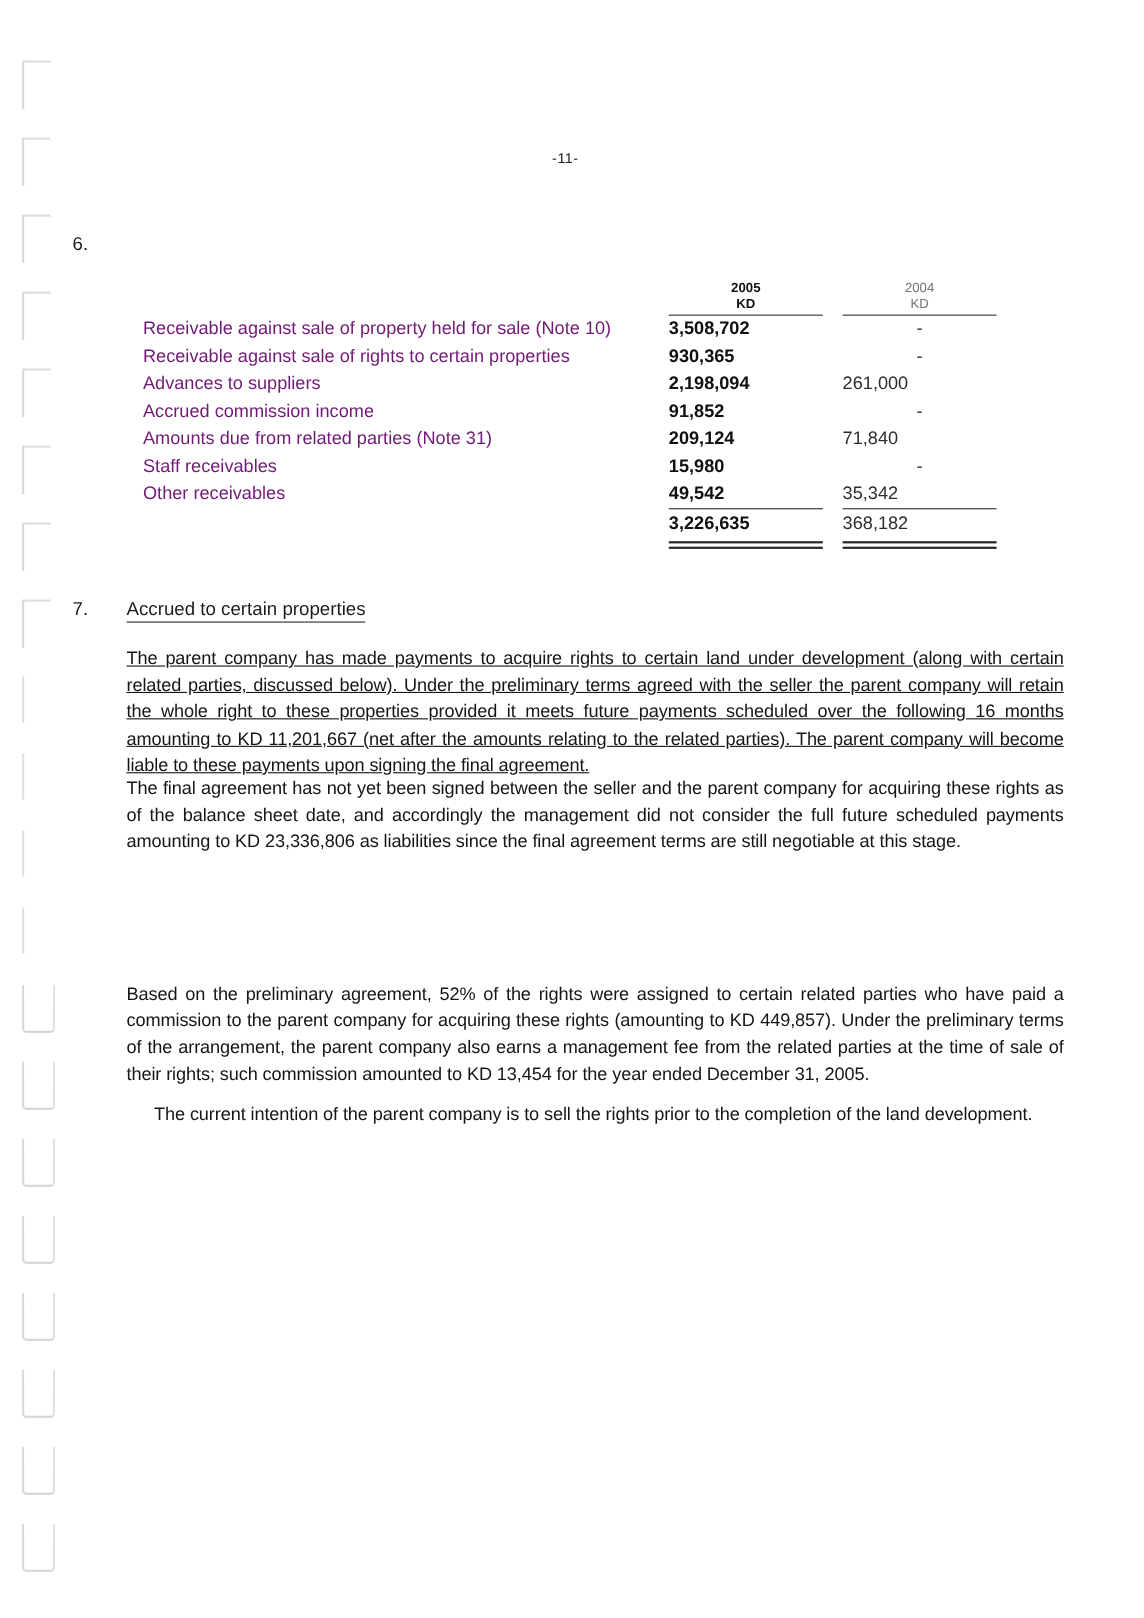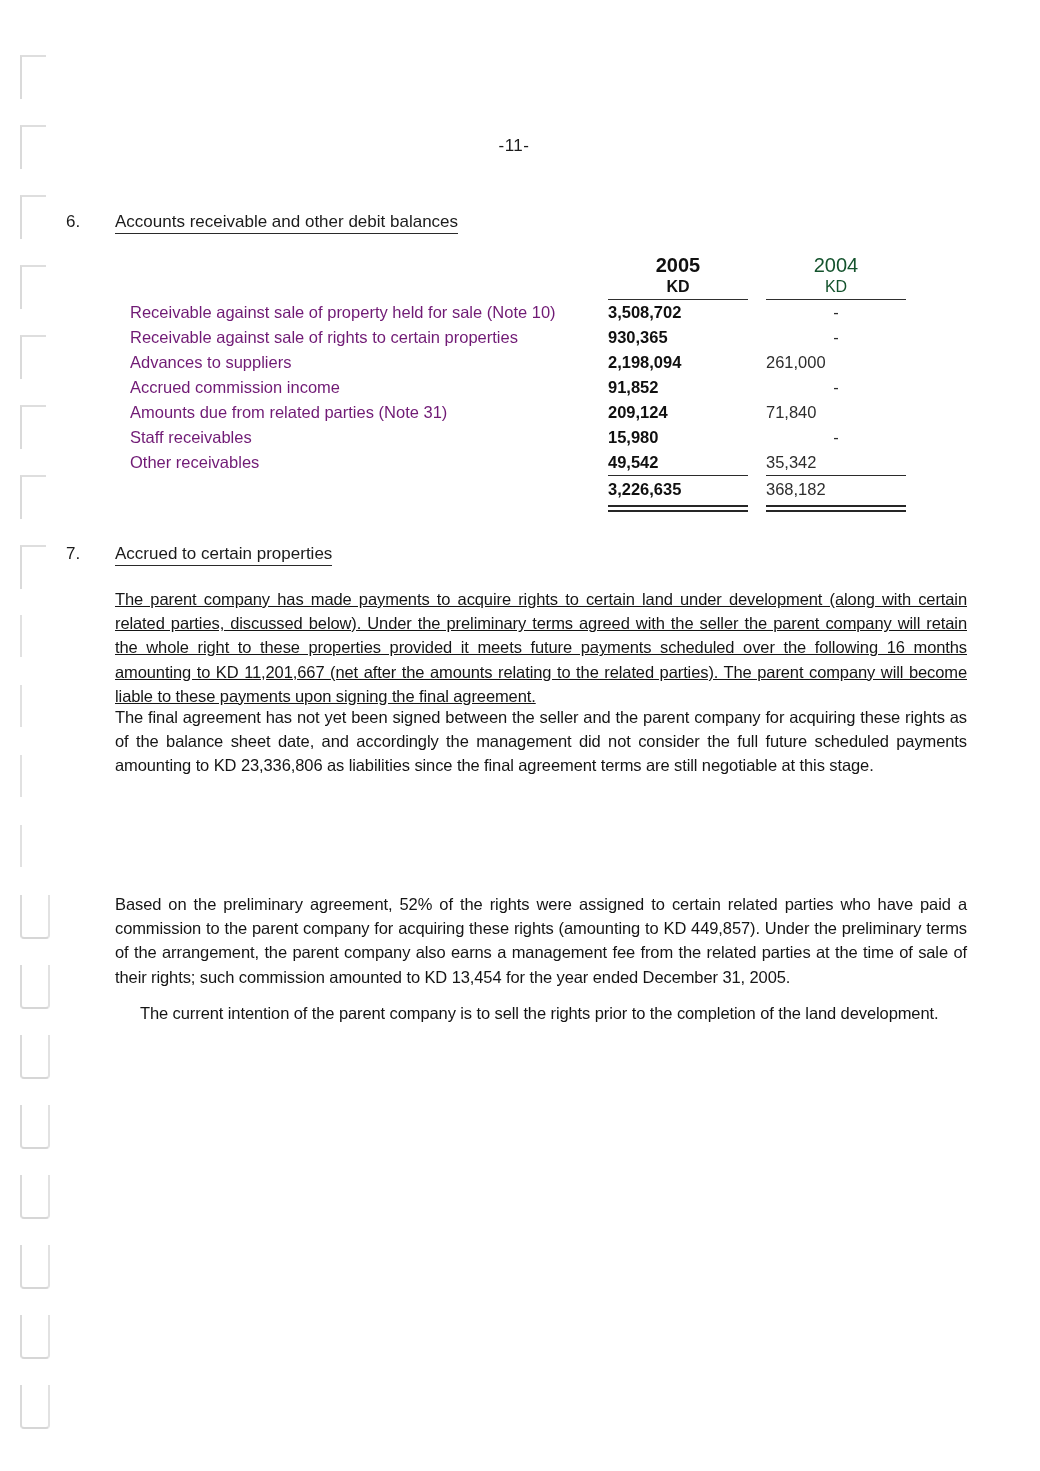--- a/index.html
+++ b/index.html
@@ -19,21 +19,21 @@
     width: 26px; height: 42px;
     opacity: 0.85;
   }
   .m-corner { border-top: 2px solid #d9d9d9; border-left: 2px solid #d4d4d4; width: 24px; }
   .m-bar    { border-left: 2px solid #dcdcdc; }
   .m-u      { border-left: 2px solid #d4d4d4; border-right: 2px solid #dedede; border-bottom: 2px solid #cfcfcf; border-radius: 0 0 4px 4px; }
 
   .page-number {
     position: absolute; top: 136px; left: 0; width: 1028px;
     text-align: center;
-    font-size: 17px; letter-spacing: 0.5px; color: #1b1b1b;
+    font-size: 13px; letter-spacing: 0.5px; color: #1b1b1b;
   }
 
   .section-heading {
     position: absolute; left: 66px; width: 900px;
     display: flex;
     font-size: 17px; color: #1b1b1b;
   }
   .section-heading .sec-num { width: 49px; flex: none; }
   .section-heading .sec-title {
     border-bottom: 1.5px solid #2a2a2a;
@@ -46,24 +46,24 @@
   .ar-table {
     position: absolute; left: 130px; top: 254px;
     display: grid;
     grid-template-columns: 460px 140px 140px;
     column-gap: 18px;
     font-size: 16.5px;
   }
   .ar-table .cell { min-height: 25px; }
   .ar-table .hd-label { }
   .hd-col { text-align: center; border-bottom: 1.5px solid #2f2f2f; padding-bottom: 3px; }
-  .hd-col .yr { display: block; font-size: 20px; }
-  .hd-col .unit { display: block; font-size: 16px; margin-top: 1px; }
+  .hd-col .yr { display: block; font-size: 12px; }
+  .hd-col .unit { display: block; font-size: 12px; margin-top: 1px; }
   .hd-2005 { font-weight: 700; color: #111; }
-  .hd-2004 { font-weight: 400; color: #14532d; }
+  .hd-2004 { font-weight: 400; color: #737373; }
 
   .tr { display: contents; }
   .td { line-height: 25px; white-space: nowrap; }
   .td.label { color: #701a75; }
   .td.num { }
   .td.num.c2005 { font-weight: 700; color: #101010; }
   .td.num.c2004 { font-weight: 400; color: #2d2d2d; }
   .td.num.dash { text-align: center; }
 
   .total-cell { border-top: 1.5px solid #2b2b2b; line-height: 27px; }
@@ -105,21 +105,20 @@
     <div class="bmark m-u" style="top: 1175px;"></div>
     <div class="bmark m-u" style="top: 1245px;"></div>
     <div class="bmark m-u" style="top: 1315px;"></div>
     <div class="bmark m-u" style="top: 1385px;"></div>
   </div>
 
 <div class="page-number">-11-</div>
 
 <div class="section-heading" id="sec6-heading">
   <span class="sec-num">6.</span>
-  <span class="sec-title">Accounts receivable and other debit balances</span>
 </div>
 
 <div class="ar-table">
   <div class="cell hd-label"></div>
   <div class="cell hd-col hd-2005">
     <span class="yr">2005</span>
     <span class="unit">KD</span>
   </div>
   <div class="cell hd-col hd-2004">
     <span class="yr">2004</span>

